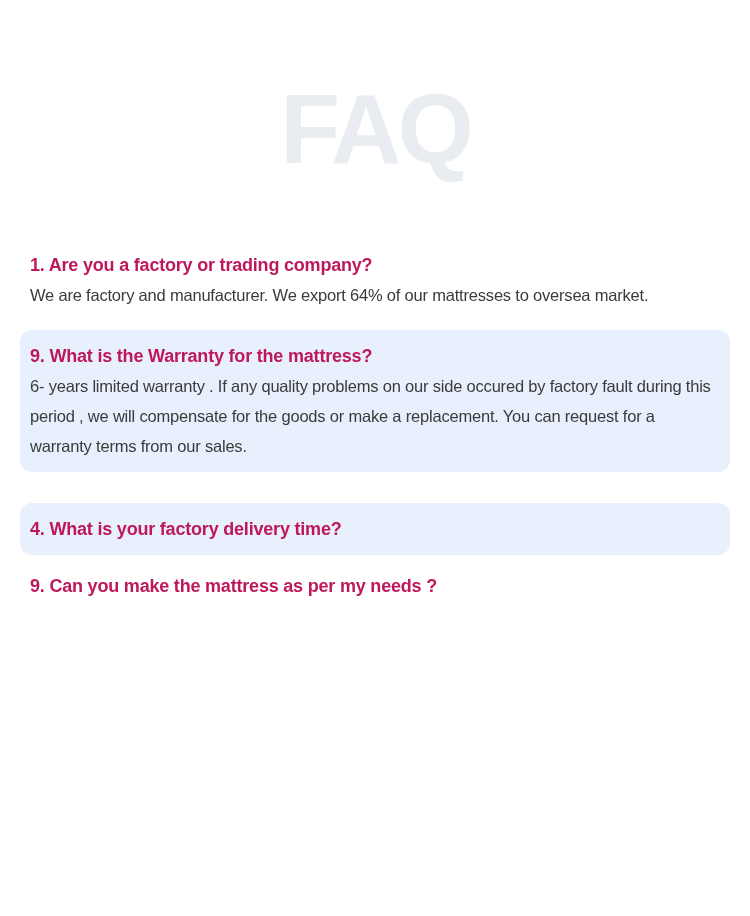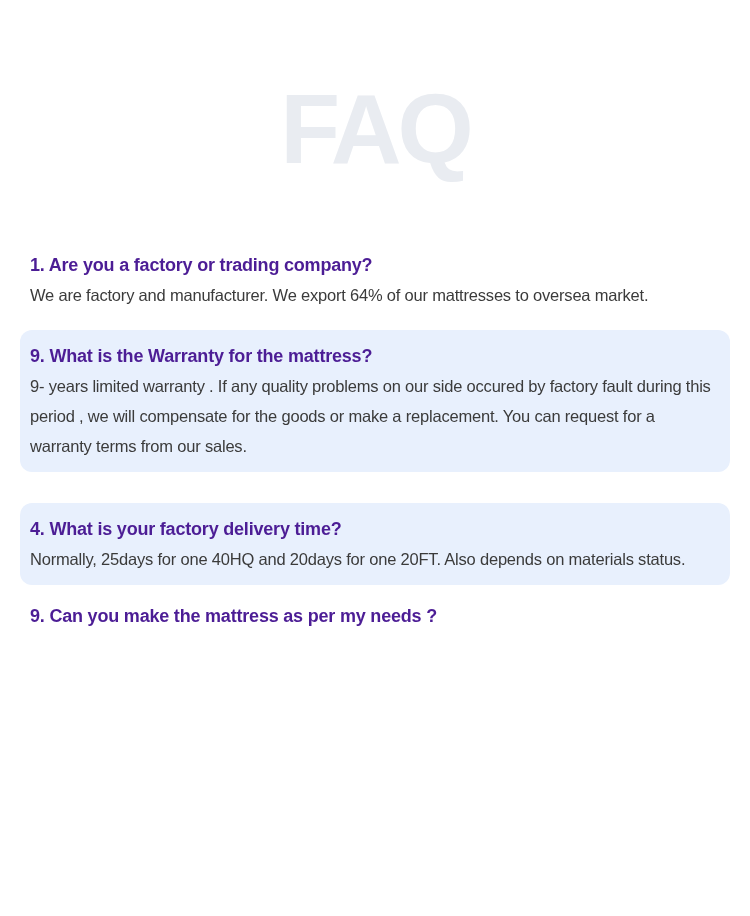--- a/index.html
+++ b/index.html
@@ -40,21 +40,21 @@
   }
   .page-title .light { font-weight: 300; }
   .page-title .bold  { font-weight: 700; margin-left: 12px; }
 
   
   .faq { width: 710px; margin: 0 auto; }
   .faq-item { padding: 0 12px 0 10px; letter-spacing: -0.2px; }
   .faq-item .q {
     font-size: 18px;
     font-weight: 700;
-    color: #4c1d95;
+    color: #be185d;
     line-height: 30px;
   }
   .faq-item .a {
     font-size: 16.5px;
     color: #3b3b3b;
     line-height: 30px;
   }
   .faq-item.highlight {
     background: #e8f0fd;
     border-radius: 12px;
@@ -75,26 +75,25 @@
 
 <div class="faq">
 
   <div class="faq-item item-1">
     <div class="q">1. Are you a factory or trading company?</div>
     <div class="a">We are factory and manufacturer. We export 64% of our mattresses to oversea market.</div>
   </div>
 
   <div class="faq-item item-2 highlight">
     <div class="q">9. What is the Warranty for the mattress?</div>
-    <div class="a">9- years limited warranty . If any quality problems on our side occured by factory fault during this period , we will compensate for the goods or make a replacement. You can request for a warranty terms from our sales.</div>
+    <div class="a">6- years limited warranty . If any quality problems on our side occured by factory fault during this period , we will compensate for the goods or make a replacement. You can request for a warranty terms from our sales.</div>
   </div>
 
 
   <div class="faq-item item-4 highlight">
     <div class="q">4. What is your factory delivery time?</div>
-    <div class="a">Normally, 25days for one 40HQ and 20days for one 20FT. Also depends on materials status.</div>
   </div>
 
   <div class="faq-item item-5">
     <div class="q">9. Can you make the mattress as per my needs ?</div>
   </div>
 
 </div>
 
 </body></html>

